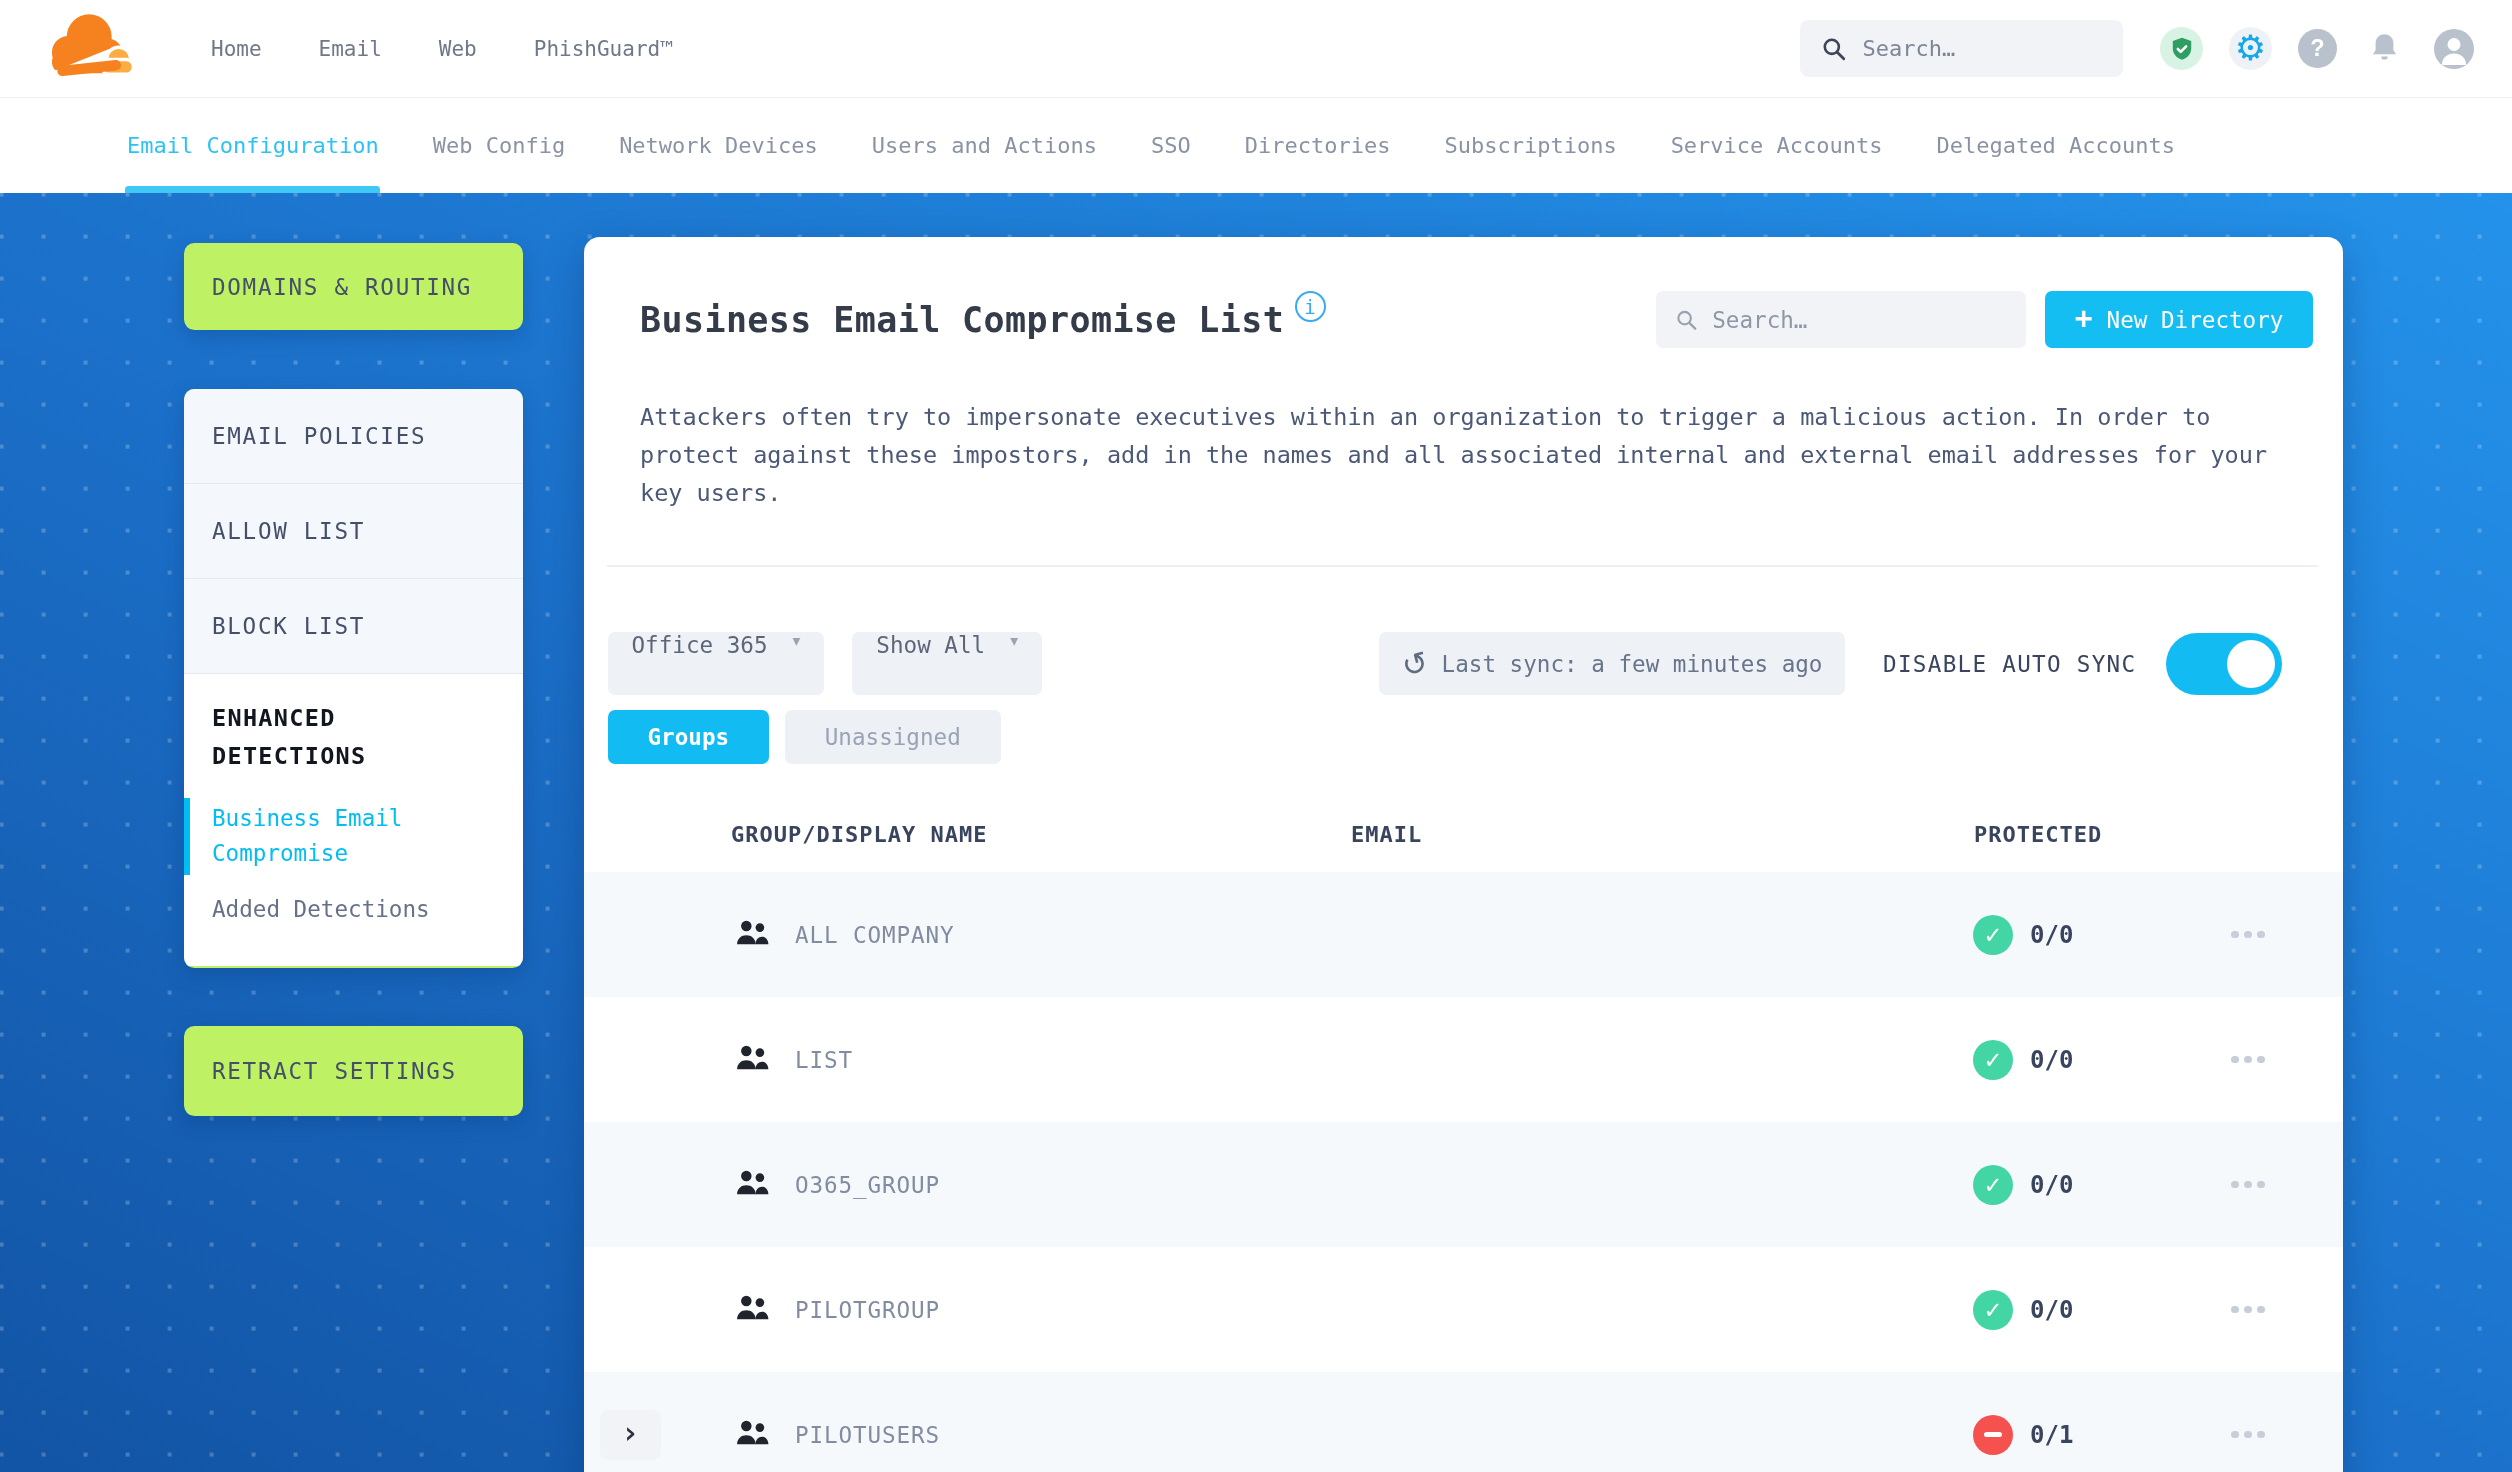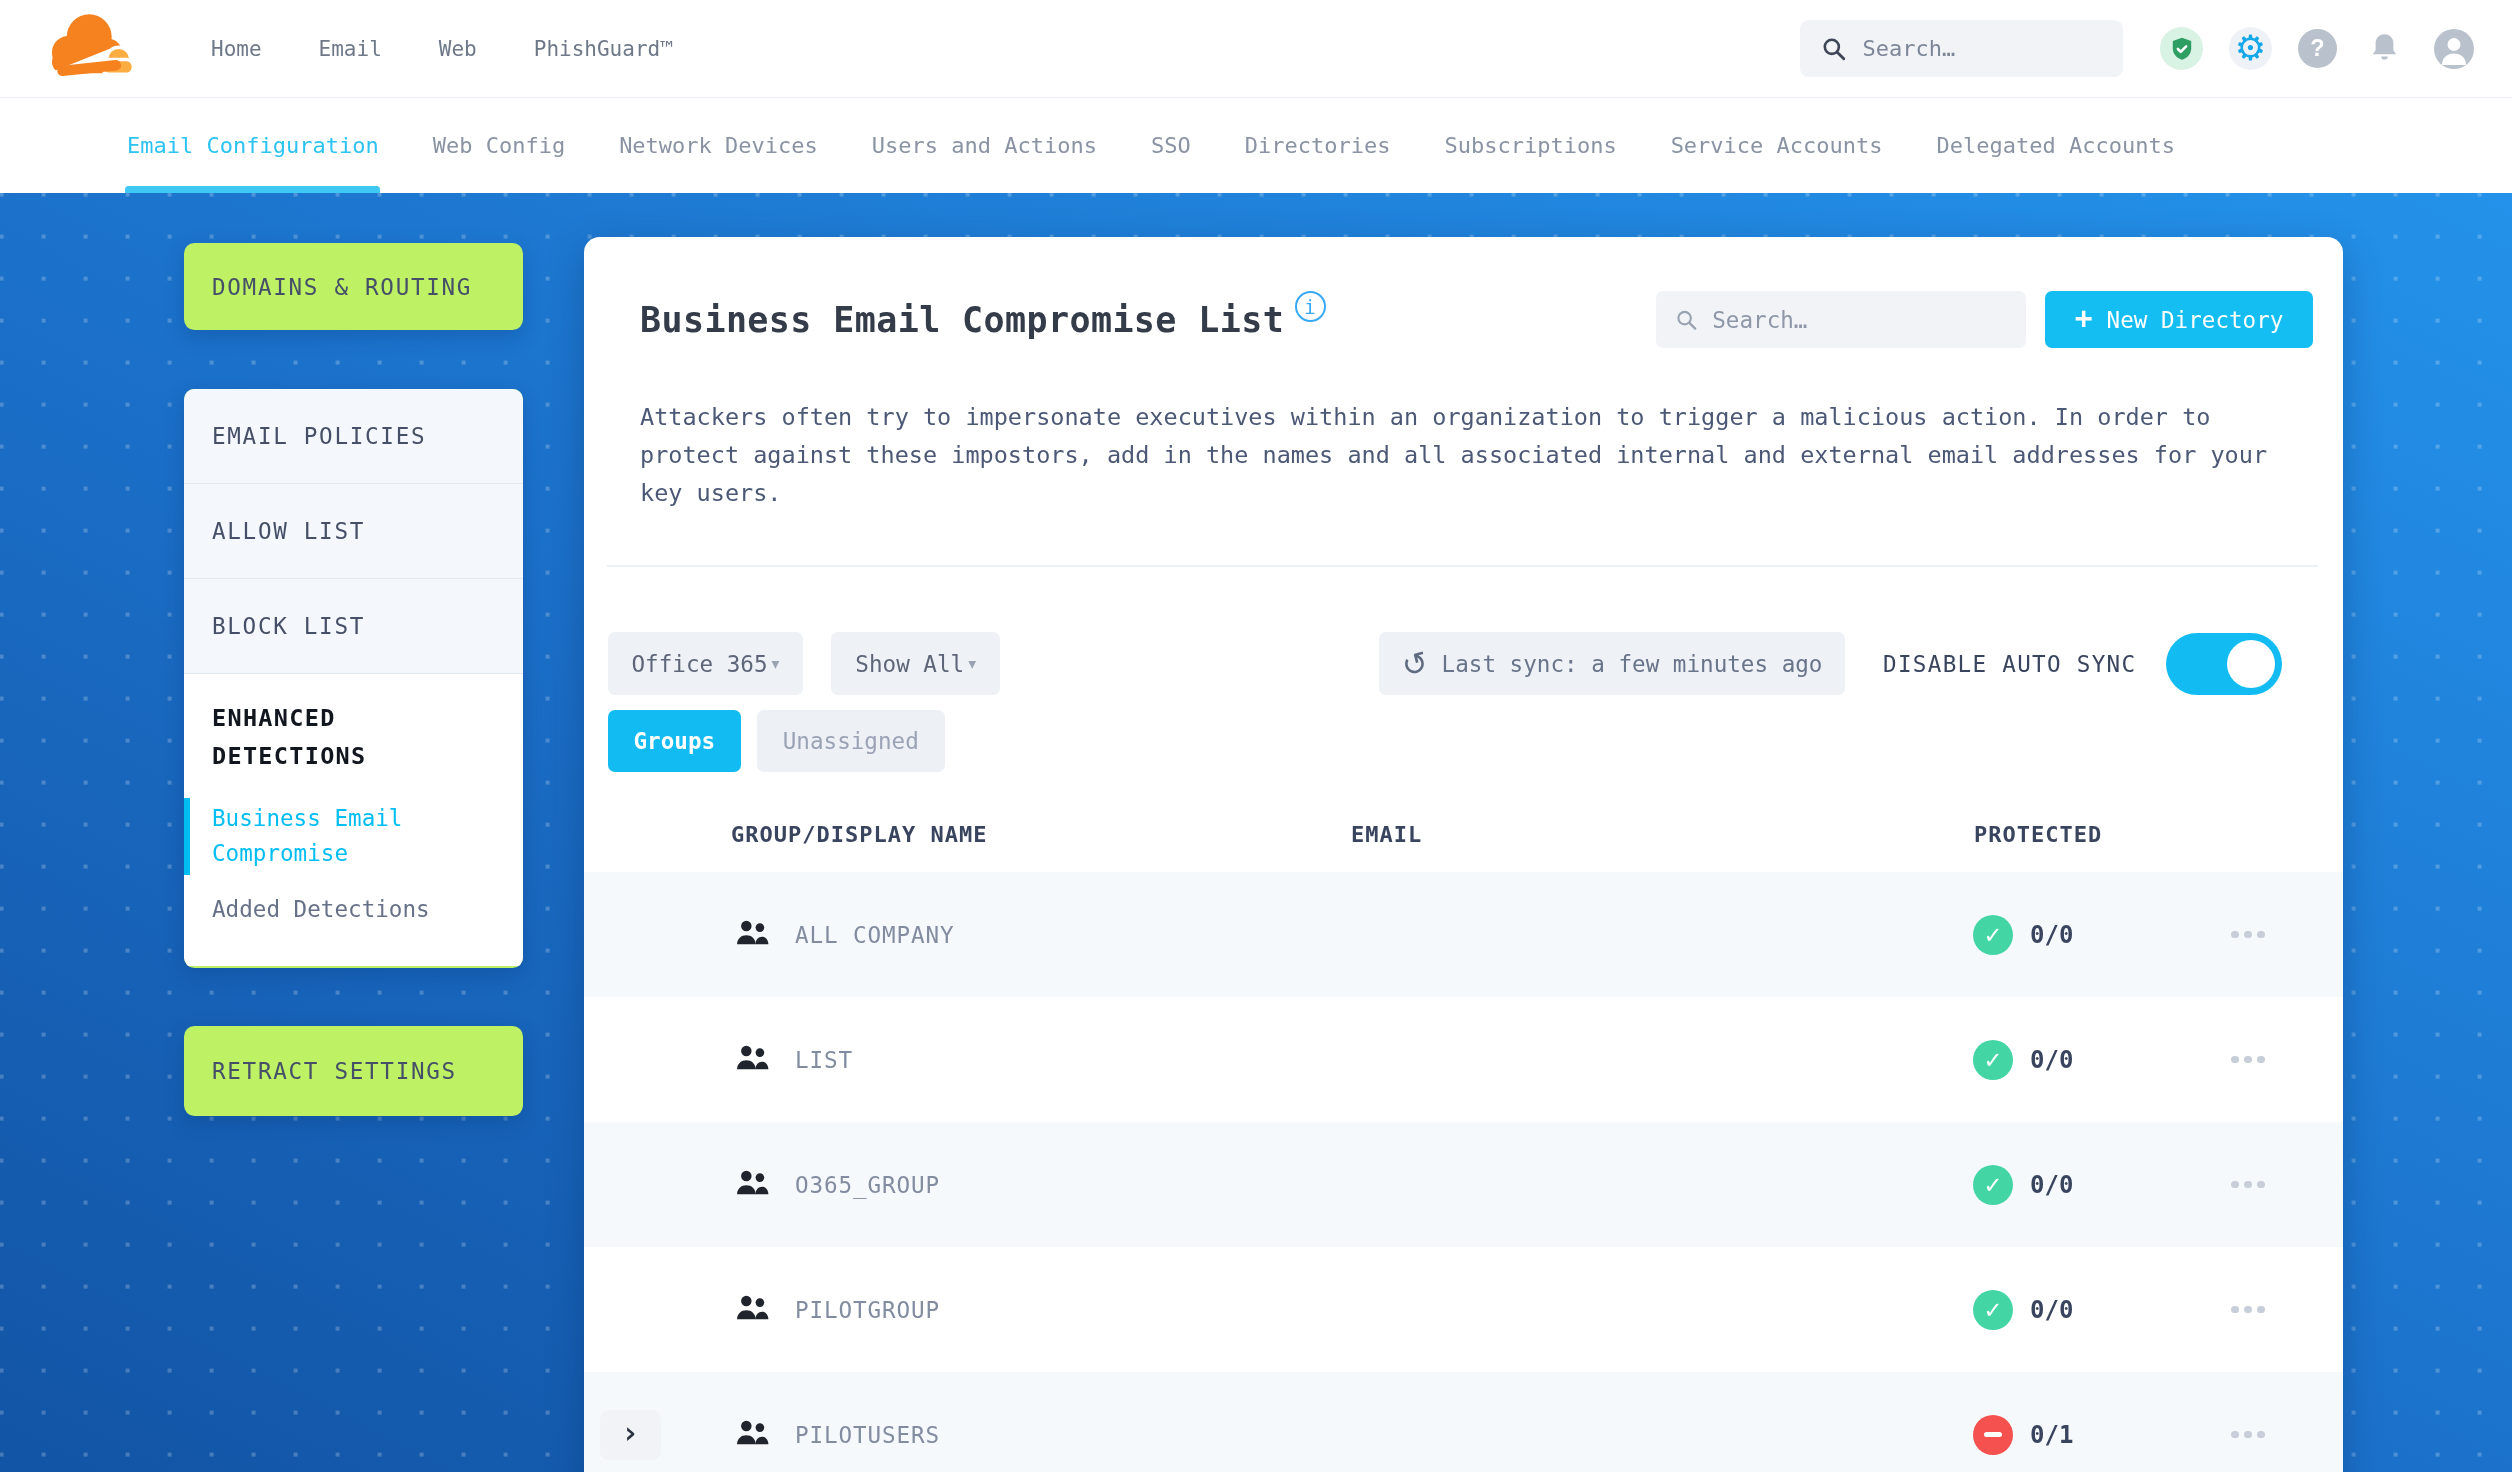--- a/index.html
+++ b/index.html
@@ -121,35 +121,35 @@
   }
   .new-dir-btn .plus { font-size:29.6px; font-weight:bold; margin-top:-2.6px; }
   .description {
     position:absolute; top:161px; left:56px; width:1656px;
     font-size:23.5px; line-height:1.62; color:#4b5876;
   }
   .h-divider { position:absolute; top:328px; left:22.6px; right:25px; height:1.7px; background:#edf0f4; }
 
   .filter-row { position:absolute; top:395px; left:23.5px; right:61px; height:63px; display:flex; align-items:center; }
   .select-box {
-    height:63px; background:#eef1f5; border-radius:7px; display:flex; align-items:center;
-    padding:12px 24px; gap:4px; font-size:22.6px; color:#5d6679; cursor:pointer; white-space:nowrap;
+    height:63px; background:#eef1f5; border-radius:7px; display:flex; 
+    padding:0 24px; gap:25px; font-size:22.6px; color:#5d6679; cursor:pointer; white-space:nowrap;
   }
   .select-box .caret { font-size:15.6px; color:#9aa3b2; font-family:"DejaVu Sans",sans-serif; }
   .sync-box {
     height:63px; background:#eef1f5; border-radius:7px; display:flex; align-items:center;
     padding:0 22.6px; gap:14px; font-size:22.6px; color:#68748a; cursor:pointer; white-space:nowrap;
   }
   .sync-icon { font-family:"DejaVu Sans",sans-serif; font-size:31px; color:#5f6b80; transform:rotate(-15deg); }
   .autosync-label { margin-left:38px; font-size:22.6px; letter-spacing:1.3px; color:#39445e; white-space:nowrap; }
   .toggle { margin-left:29.6px; width:116px; height:62px; border-radius:31px; background:#12bcf2; position:relative; cursor:pointer; flex:0 0 auto; }
   .toggle .knob { position:absolute; right:7px; top:7px; width:48px; height:48px; border-radius:50%; background:#fff; }
 
   .tabs-row { position:absolute; top:473px; left:23.5px; display:flex; }
-  .gtab { height:62px; border-radius:7px; padding:0 26px; display:flex; align-items:center; font-size:22.6px; cursor:pointer;text-align:right; }
+  .gtab { height:54px; border-radius:7px; padding:0 40px; display:flex; align-items:center; font-size:22.6px; cursor:pointer;text-align:right; }
   .gtab.active { background:#12bcf2; color:#fff; font-weight:bold; }
   .gtab.plain { background:#edf0f4; color:#9aa3b6; margin-left:15.6px; }
 
   .table-head { position:absolute; top:571px; left:0; right:0; height:56px;padding-left:24px; }
   .table-head span { position:absolute; font-size:22px; font-weight:bold; letter-spacing:1px; color:#39445e; top:14px; }
   .col-name { left:147px; } .col-email { left:767px; } .col-prot { left:1390px; }
 
   .rows { position:absolute; top:635px; left:0; right:0; }
   .row { position:relative; height:125px; background:#fff; cursor:pointer; }
   .row.alt { background:#f6f9fc; }

